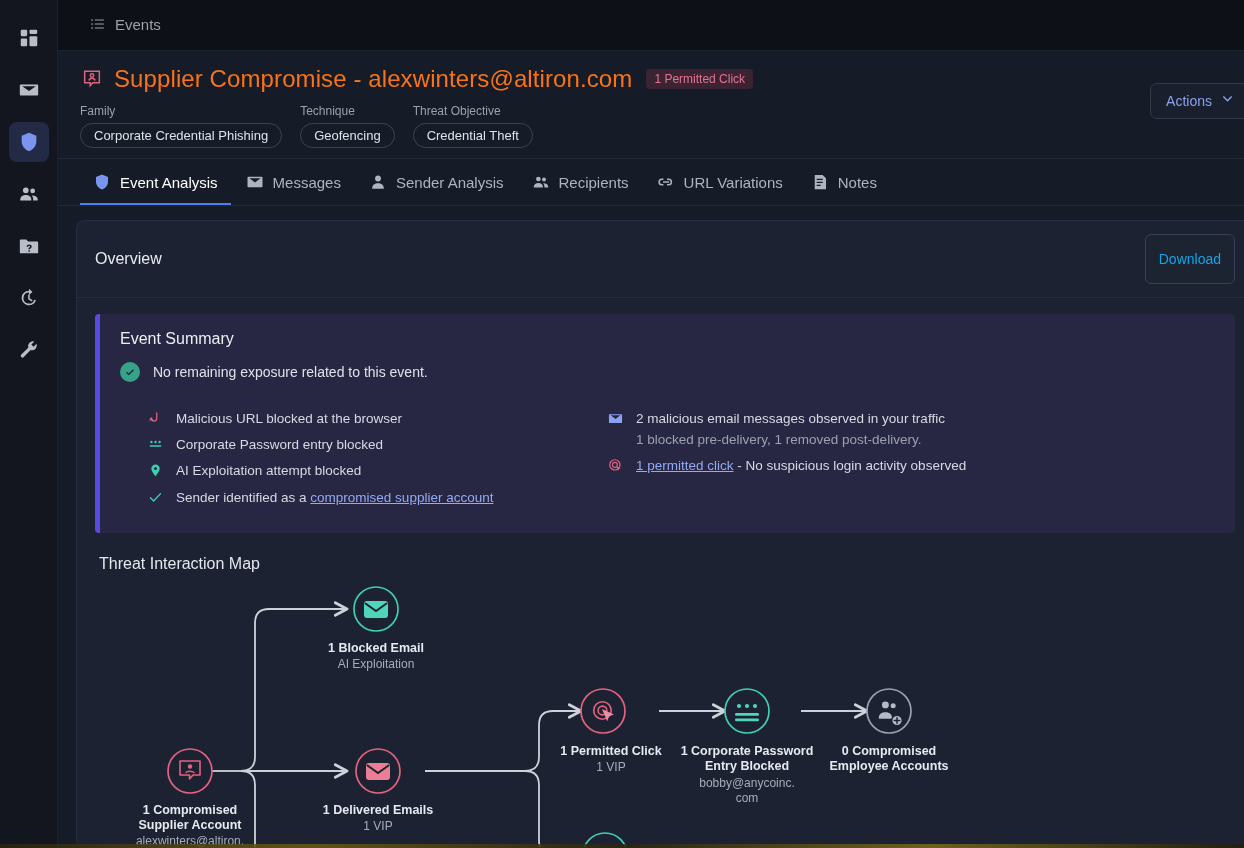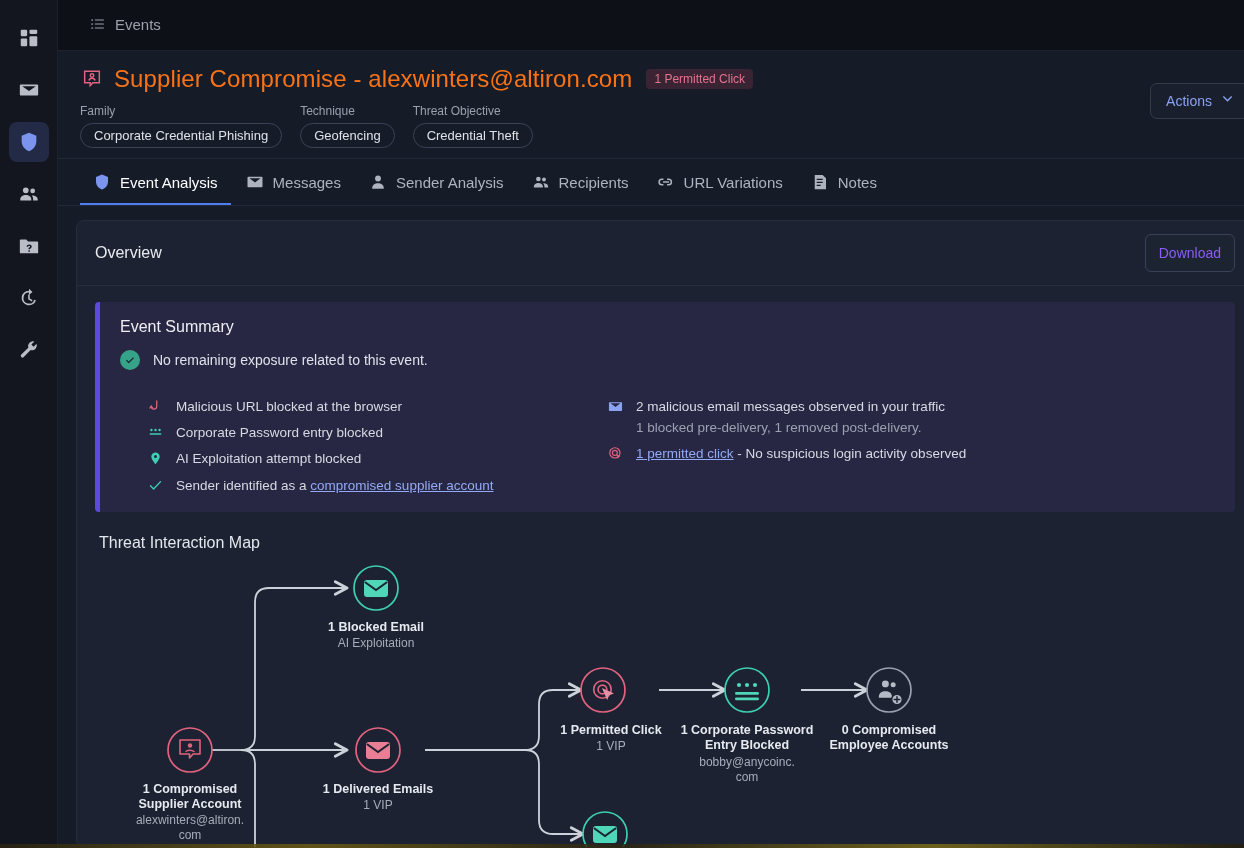--- a/index.html
+++ b/index.html
@@ -111,29 +111,29 @@
     display: flex; flex-direction: column; overflow: hidden;
   }
   .card-head {
     display: flex; align-items: center; justify-content: space-between;
     padding: 13px 18px; border-bottom: 1px solid #272e40;
     flex: 0 0 auto;
   }
   .card-title { font-size: 16px; color: #e9ebef; }
   .dl-btn {
     background: #1d2431; border: 1px solid #39415a;
-    color: #8b5cf6; font-size: 14px;
-    border-radius: 6px; padding: 10px 13px; cursor: pointer;
+    color: #0ea5e9; font-size: 14px;
+    border-radius: 6px; padding: 16px 13px; cursor: pointer;
   }
   .card-body { padding: 16px 18px 0 18px; flex: 1; overflow: hidden; }
 
   
   .summary {
     background: #272743; border-left: 5px solid #5b4ae0;
-    border-radius: 4px; padding: 16px 20px 9px 20px;
+    border-radius: 4px; padding: 16px 20px 18px 20px;
   }
   .summary h3 { font-size: 16px; color: #eceef3; font-weight: 400; margin-bottom: 14px; }
   .sum-top { display: flex; align-items: center; gap: 13px; margin-bottom: 28px; }
   .check-circle {
     width: 20px; height: 20px; border-radius: 50%; background: #36a388;
     display: flex; align-items: center; justify-content: center; flex: 0 0 20px;
   }
   .check-circle svg { width: 12px; height: 12px; fill: none; stroke: #1a2430; stroke-width: 2.4; }
   .sum-top span { font-size: 14px; color: #dfe2ea; }
   .sum-grid { display: flex; gap: 16px; }

